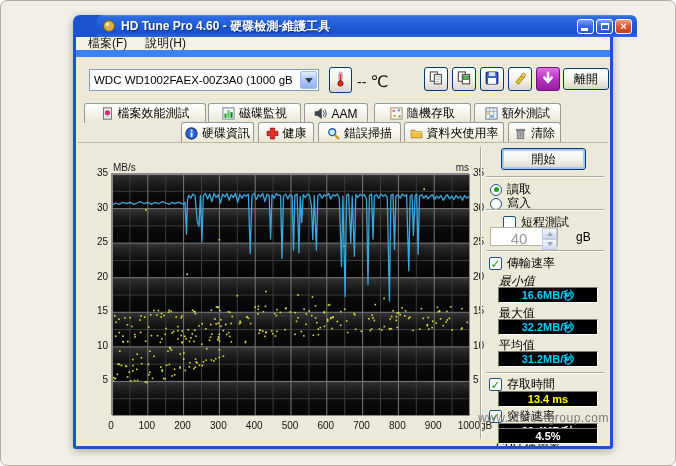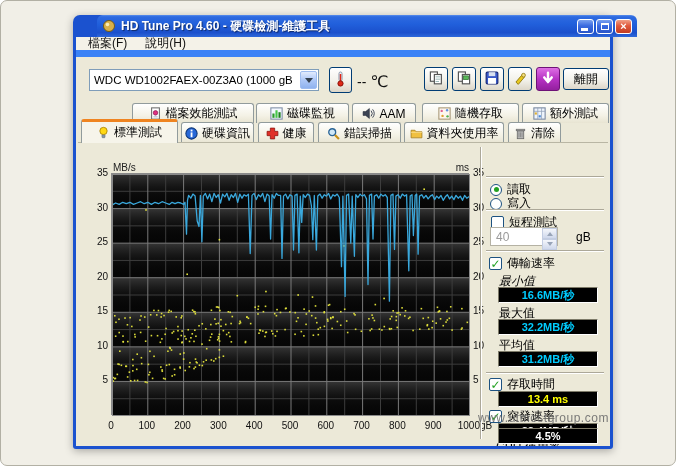--- a/index.html
+++ b/index.html
@@ -56,21 +56,21 @@
   .tool-btn { position:absolute; top:30px; width:24px; height:24px; }
   .tool-btn.download { background:linear-gradient(180deg,#dd6fe4,#b732c4 50%,#93209e);
                        border-color:#6e1277; }
   .exit-btn { position:absolute; left:487px; top:31px; width:46px; height:22px; font-weight:normal; }
 
   
   .tab { position:absolute; border:1px solid #919b9c; border-bottom:none;
          border-radius:3px 3px 0 0; display:flex; align-items:center; justify-content:center;
          gap:4px; font-size:12px; color:#000;
          background:linear-gradient(180deg,#ffffff,#f4f2e6 60%,#e8e4d2); }
-  .tab.row1 { top:66px; height:20px;margin-left:48px; }
+  .tab.row1 { top:66px; height:20px; }
   .tab.row2 { top:85px; height:21px; }
   .tab.active { top:82px; height:24px; z-index:3; background:#f6f4ea;
                 border-top:3px solid #ef8420; }
   .tab .ticon { width:13px; height:13px; display:inline-block; }
   .tab-page-line { position:absolute; left:2px; right:2px; top:105px; height:1px; background:#b9b6a4; }
 
   
   .plot { position:absolute; left:35px; top:136px; width:358px; height:242px;
           background:#060606; border:1px solid #8a8a8a; }
   .axis-label { position:absolute; font-size:10px; color:#222; }
@@ -93,21 +93,21 @@
   .check-row, .radio-row { position:absolute; display:flex; align-items:center; gap:5px; }
   .cbox { width:13px; height:13px; background:#fff; border:1px solid #1d5281; border-radius:2px;
           display:flex; align-items:center; justify-content:center;
           color:#21a121; font-size:12px; font-weight:bold; line-height:1; }
   .rad  { width:12px; height:12px; background:#fff; border:1px solid #1d5281; border-radius:50%;
           display:flex; align-items:center; justify-content:center; }
   .rad .dot { width:5px; height:5px; border-radius:50%; background:#21a121; }
   .row-label { font-size:12px; color:#000; white-space:nowrap; }
   .spinner { position:absolute; left:414px; top:190px; width:68px; height:19px;
              background:#fff; border:1px solid #b5b2a4; display:flex; }
-  .spinner .spin-val { flex:1; font-size:12px; color:#9a9a9a; text-align:left; padding:2px 0 0 5px; }
+  .spinner .spin-val { flex:1; font-size:15px; color:#9a9a9a; text-align:center; padding:2px 0 0 5px; }
   .spinner .spin-btns { width:15px; display:flex; flex-direction:column; }
   .spinner .spin-btns div { flex:1; background:linear-gradient(180deg,#f4f6fb,#cfd8ec);
              border:1px solid #c3cde2; display:flex; align-items:center; justify-content:center; }
   .spinner .arrow-up::after { content:""; border:3px solid transparent; border-bottom:4px solid #98a4b8; margin-bottom:2px;}
   .spinner .arrow-dn::after { content:""; border:3px solid transparent; border-top:4px solid #98a4b8; margin-top:2px;}
 
   .watermark { position:absolute; left:477px; top:410px; font-size:12px; color:rgba(110,110,110,.9);
                letter-spacing:.5px; z-index:40; }
 </style>
 </head>
@@ -220,26 +220,20 @@
             </svg></span>
           <span>隨機存取</span>
         </div><div class="tab row1" style="left: 398px; width: 87px;">
           <span class="ticon"><svg width="13" height="13" viewBox="0 0 12 12">
               <rect x="0.8" y="0.8" width="10.4" height="10.4" fill="#eef4fc" stroke="#7888a0"></rect>
               <path d="M.8 4h10.4M4.4 .8v10.4M7.9 .8v10.4" stroke="#90a0b8" stroke-width=".7"></path>
               <rect x="1.6" y="5" width="2" height="2" fill="#e0b030"></rect>
               <rect x="5.2" y="7.6" width="2" height="2" fill="#4888d8"></rect>
             </svg></span>
           <span>額外測試</span>
-        </div><div class="tab row2 active" style="left: 5px; width: 97px;">
-          <span class="ticon"><svg width="13" height="13" viewBox="0 0 12 12">
-              <circle cx="6" cy="4.6" r="3.4" fill="#ffd814" stroke="#a07800" stroke-width=".7"></circle>
-              <rect x="4.6" y="8.2" width="2.8" height="2.6" rx=".6" fill="#8a98a8" stroke="#5a6878" stroke-width=".5"></rect>
-            </svg></span>
-          <span>標準測試</span>
         </div><div class="tab row2" style="left: 105px; width: 73px;">
           <span class="ticon"><svg width="13" height="13" viewBox="0 0 12 12">
               <circle cx="6" cy="6" r="5.2" fill="#2868d8" stroke="#103878"></circle>
               <rect x="5.2" y="5" width="1.7" height="4.4" fill="#fff"></rect>
               <rect x="5.2" y="2.4" width="1.7" height="1.7" fill="#fff"></rect>
             </svg></span>
           <span>硬碟資訊</span>
         </div><div class="tab row2" style="left: 182px; width: 56px;">
           <span class="ticon"><svg width="13" height="13" viewBox="0 0 12 12">
               <path d="M4 1h4v3h3v4H8v3H4V8H1V4h3z" fill="#e03028" stroke="#8a1410" stroke-width=".7"></path>
@@ -623,35 +617,36 @@
             <rect x="271.28" y="123.65714285714286" width="1.6" height="1.6" fill="#e6e63c"></rect>
             <rect x="311.376" y="14.411428571428598" width="1.6" height="1.6" fill="#e6e63c"></rect>
             <polyline points="0.0,31.1 3.6,29.0 7.2,30.4 10.7,28.3 14.3,29.7 17.9,28.3 21.5,30.4 25.1,29.0 28.6,27.7 32.2,29.7 35.8,28.3 39.4,30.4 43.0,28.3 46.5,29.7 50.1,27.7 53.7,29.0 57.3,30.4 60.1,28.3 63.0,29.7 65.9,28.3 68.7,29.0 71.6,30.4 73.0,28.3 74.5,60.2 75.5,26.3 76.6,21.4 78.8,24.2 80.9,20.1 83.1,22.1 85.2,47.0 87.0,52.5 88.4,21.4 89.9,67.8 91.3,22.1 93.4,19.4 95.6,24.9 97.7,20.1 99.9,27.7 102.0,19.4 104.2,23.5 106.3,20.7 108.5,29.0 110.6,20.1 112.8,22.8 114.9,19.4 117.1,26.3 119.2,20.7 121.4,23.5 123.5,19.4 125.7,28.3 127.8,20.1 130.0,24.2 132.1,20.7 134.3,22.1 136.4,20.1 138.2,79.5 140.0,21.4 142.1,19.4 144.3,25.6 146.4,20.7 148.6,22.8 150.7,19.4 152.9,27.7 155.0,20.1 157.2,22.1 158.6,65.0 160.0,20.7 162.2,24.2 164.3,19.4 166.5,21.4 168.6,21.4 170.0,84.4 171.5,22.1 173.6,20.1 175.8,24.9 177.9,20.7 180.1,22.1 181.5,76.1 182.9,21.4 185.1,20.1 186.9,78.8 188.3,22.1 189.7,48.4 191.2,20.7 193.3,23.5 195.5,20.1 197.6,21.4 199.4,31.8 200.8,65.7 202.3,21.4 204.4,76.1 205.8,22.1 208.0,20.1 210.1,24.2 212.3,20.7 214.4,22.1 216.6,19.4 218.7,24.9 220.9,20.7 223.0,22.1 225.2,20.1 227.3,23.5 229.5,92.7 230.9,22.1 233.1,122.4 234.5,21.4 236.6,20.1 238.8,69.1 240.2,22.1 242.4,82.3 243.8,20.7 245.9,23.5 248.1,20.1 250.2,22.1 252.4,20.7 254.5,24.9 256.0,110.6 257.4,21.4 259.6,20.1 261.0,65.0 262.4,22.1 264.6,20.7 266.7,24.2 268.9,20.1 271.0,22.1 273.2,20.7 275.3,23.5 277.4,127.2 278.9,21.4 281.0,20.1 282.5,75.4 283.9,22.1 286.0,20.7 288.2,24.2 290.3,20.1 292.5,22.1 294.6,20.7 296.8,96.8 298.2,22.1 300.0,20.7 301.4,61.5 303.2,21.4 304.7,20.1 306.1,80.2 307.5,22.1 309.7,20.7 311.8,24.2 314.0,21.4 316.1,24.9 318.3,22.1 320.4,20.7 322.6,25.6 324.7,22.1 326.9,24.2 329.0,21.4 331.2,26.3 333.3,22.8 335.4,20.7 337.6,24.9 339.7,22.1 341.9,25.6 344.0,21.4 346.2,24.2 348.3,22.1 350.5,26.3 352.6,21.4 354.8,24.2 356.9,22.8 358.0,22.1" fill="none" stroke="#3aa8dc" stroke-width="1.3" stroke-linejoin="round" stroke-linecap="round"></polyline>
             <rect x="0.5" y="0.5" width="357" height="241" fill="none" stroke="#8a8a8a"></rect>
           </svg>
       </div>
       <div class="tick yl" style="top: 130px;">35</div><div class="tick yr" style="top: 130px;">35</div><div class="tick yl" style="top: 164.571px;">30</div><div class="tick yr" style="top: 164.571px;">30</div><div class="tick yl" style="top: 199.143px;">25</div><div class="tick yr" style="top: 199.143px;">25</div><div class="tick yl" style="top: 233.714px;">20</div><div class="tick yr" style="top: 233.714px;">20</div><div class="tick yl" style="top: 268.286px;">15</div><div class="tick yr" style="top: 268.286px;">15</div><div class="tick yl" style="top: 302.857px;">10</div><div class="tick yr" style="top: 302.857px;">10</div><div class="tick yl" style="top: 337.429px;">5</div><div class="tick yr" style="top: 337.429px;">5</div><div class="tick xt" style="left: 15px;">0</div><div class="tick xt" style="left: 50.8px;">100</div><div class="tick xt" style="left: 86.6px;">200</div><div class="tick xt" style="left: 122.4px;">300</div><div class="tick xt" style="left: 158.2px;">400</div><div class="tick xt" style="left: 194px;">500</div><div class="tick xt" style="left: 229.8px;">600</div><div class="tick xt" style="left: 265.6px;">700</div><div class="tick xt" style="left: 301.4px;">800</div><div class="tick xt" style="left: 337.2px;">900</div><div class="tick xt" style="left: 379px;">1000gB</div><span id="ticks"></span>
 
       
       <div class="sep-v"></div>
+      <button class="xp-btn start-btn">開始</button>
       <div class="sep-h" style="top:139px;"></div>
 
       <div class="radio-row" style="left:414px;top:144px;">
         <span class="rad">
             <span class="dot"></span>
           </span>
         <span class="row-label">讀取</span>
       </div>
       <div class="radio-row" style="left:414px;top:158px;">
         <span class="rad"></span>
         <span class="row-label">寫入</span>
       </div>
       <div class="sep-h" style="top:172px;"></div>
 
-      <div class="check-row" style="left:396px;top:177px;padding-left:19px;">
+      <div class="check-row" style="left:408px;top:177px;padding-left:19px;">
         <span class="cbox"></span>
         <span class="row-label">短程測試</span>
       </div>
       <div class="spinner">
         <span class="spin-val">40</span>
         <span class="spin-btns">
           <div class="arrow-up"></div>
           <div class="arrow-dn"></div>
         </span>
       </div>

